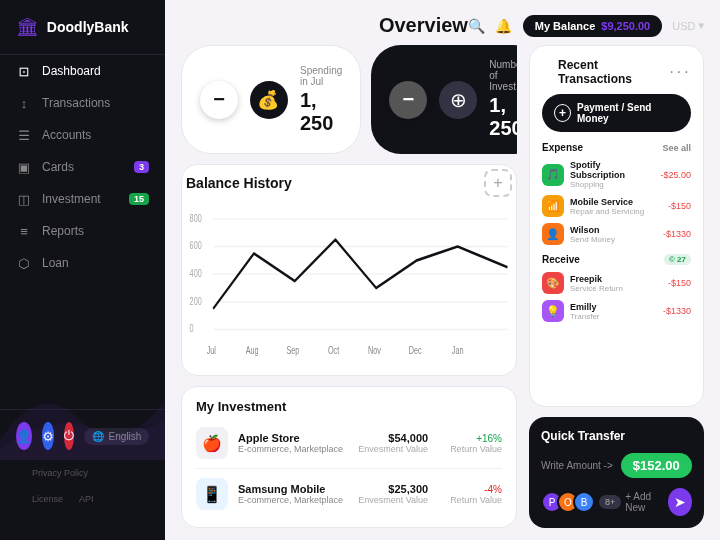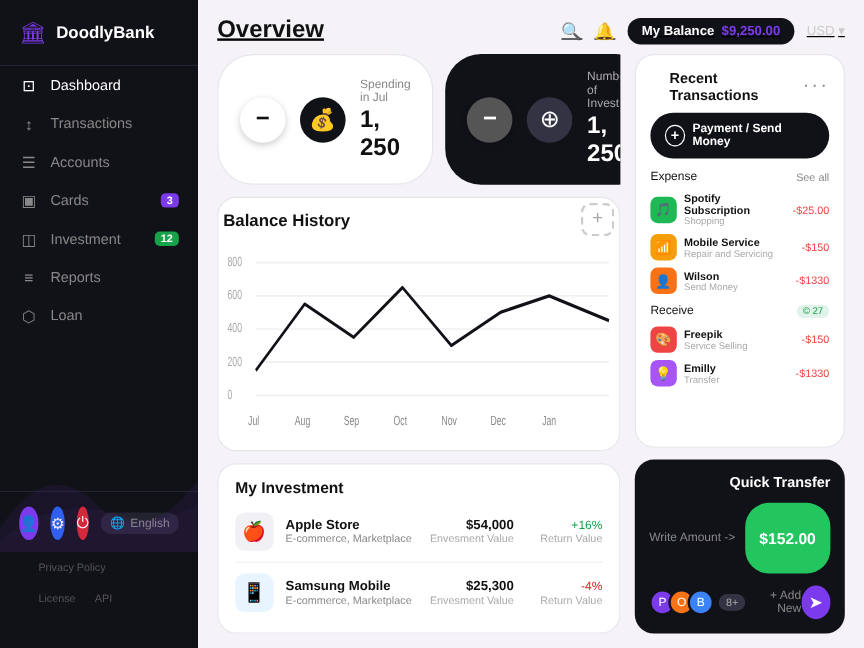--- a/index.html
+++ b/index.html
@@ -165,23 +165,22 @@
       overflow: hidden;
       z-index: 1;
       display: flex;
       flex-direction: column;
     }
 
     
     .main-header {
       display: flex;
       align-items: center;
-      justify-content: space-between;
+      justify-content: flex-end;
       padding: 14px 16px 8px 16px;
-      text-decoration: underline;
     }
 
     .main-title {
       font-size: 20px;
       font-weight: 700;
       color: #111;
     }
 
     .header-right {
       display: flex;
@@ -484,21 +483,21 @@
       border: 1.5px solid #fff;
       border-radius: 50%;
       display: flex;
       align-items: center;
       justify-content: center;
       font-size: 12px;
     }
 
     .section-label {
       font-size: 10px;
-      font-weight: 400;
+      font-weight: 700;
       color: #111;
       margin-bottom: 4px;
       display: flex;
       justify-content: space-between;
       align-items: center;
       text-align: center;
     }
 
     .see-all {
       color: #888;
@@ -557,21 +556,20 @@
       border-radius: 10px;
       padding: 1px 5px;
     }
 
     
     .quick-transfer-card {
       background: #111118;
       border-radius: 16px;
       padding: 12px;
       color: #fff;
-      text-align: right;
     }
 
     .qt-title {
       font-size: 12px;
       font-weight: 700;
       color: #fff;
       margin-bottom: 10px;
     }
 
     .qt-input-row {
@@ -584,21 +582,21 @@
     .qt-label {
       font-size: 10px;
       color: #888;
       white-space: nowrap;
     }
 
     .qt-amount {
       background: #22c55e;
       color: #fff;
       border-radius: 20px;
-      padding: 22px 12px;
+      padding: 5px 12px;
       font-size: 13px;
       font-weight: 700;
     }
 
     .avatar-stack {
       display: flex;
     }
 
     .avatar {
       width: 22px;
@@ -695,21 +693,21 @@
       <span>Accounts</span>
     </div>
     <div class="sidebar-item">
       <span class="item-icon">▣</span>
       <span>Cards</span>
       <span class="sidebar-badge">3</span>
     </div>
     <div class="sidebar-item">
       <span class="item-icon">◫</span>
       <span>Investment</span>
-      <span class="sidebar-badge green">12</span>
+      <span class="sidebar-badge green">15</span>
     </div>
     <div class="sidebar-item">
       <span class="item-icon">≡</span>
       <span>Reports</span>
     </div>
     <div class="sidebar-item">
       <span class="item-icon">⬡</span>
       <span>Loan</span>
     </div>
 
@@ -893,21 +891,21 @@
 
           <div class="section-label receive-header" style="margin-top:6px;">
             <span>Receive</span>
             <span class="receive-count">© 27</span>
           </div>
 
           <div class="tx-row">
             <div class="tx-icon" style="background:#ef4444; color:#fff;">🎨</div>
             <div class="tx-info">
               <div class="tx-name">Freepik</div>
-              <div class="tx-type">Service Selling</div>
+              <div class="tx-type">Service Return</div>
             </div>
             <span class="tx-amount expense">-$150</span>
           </div>
           <div class="tx-row">
             <div class="tx-icon" style="background:#a855f7; color:#fff;">💡</div>
             <div class="tx-info">
               <div class="tx-name">Emilly</div>
               <div class="tx-type">Transfer</div>
             </div>
             <span class="tx-amount expense">-$1330</span>

